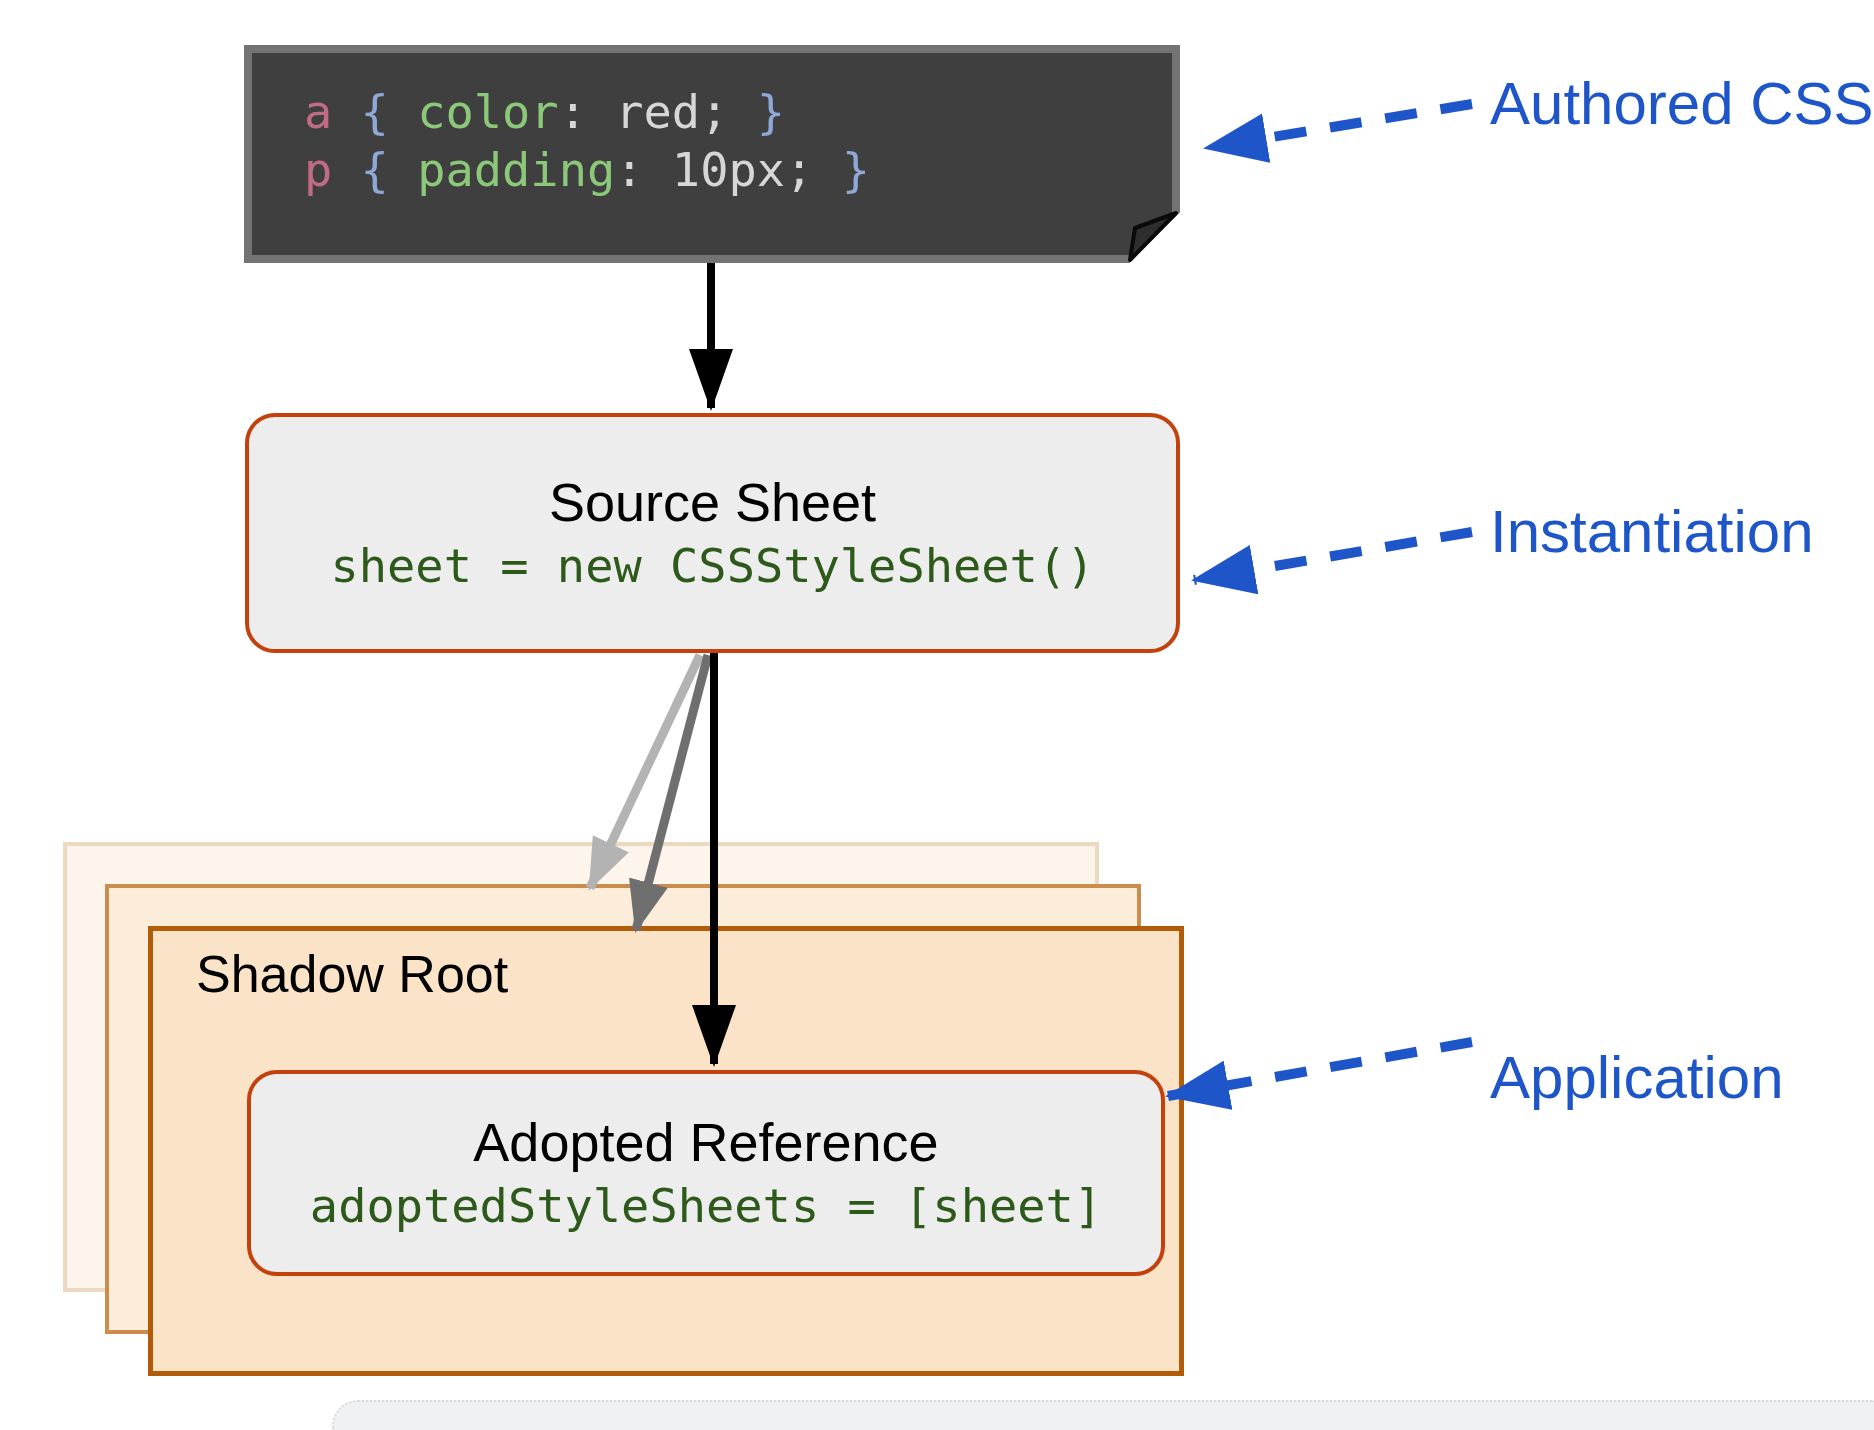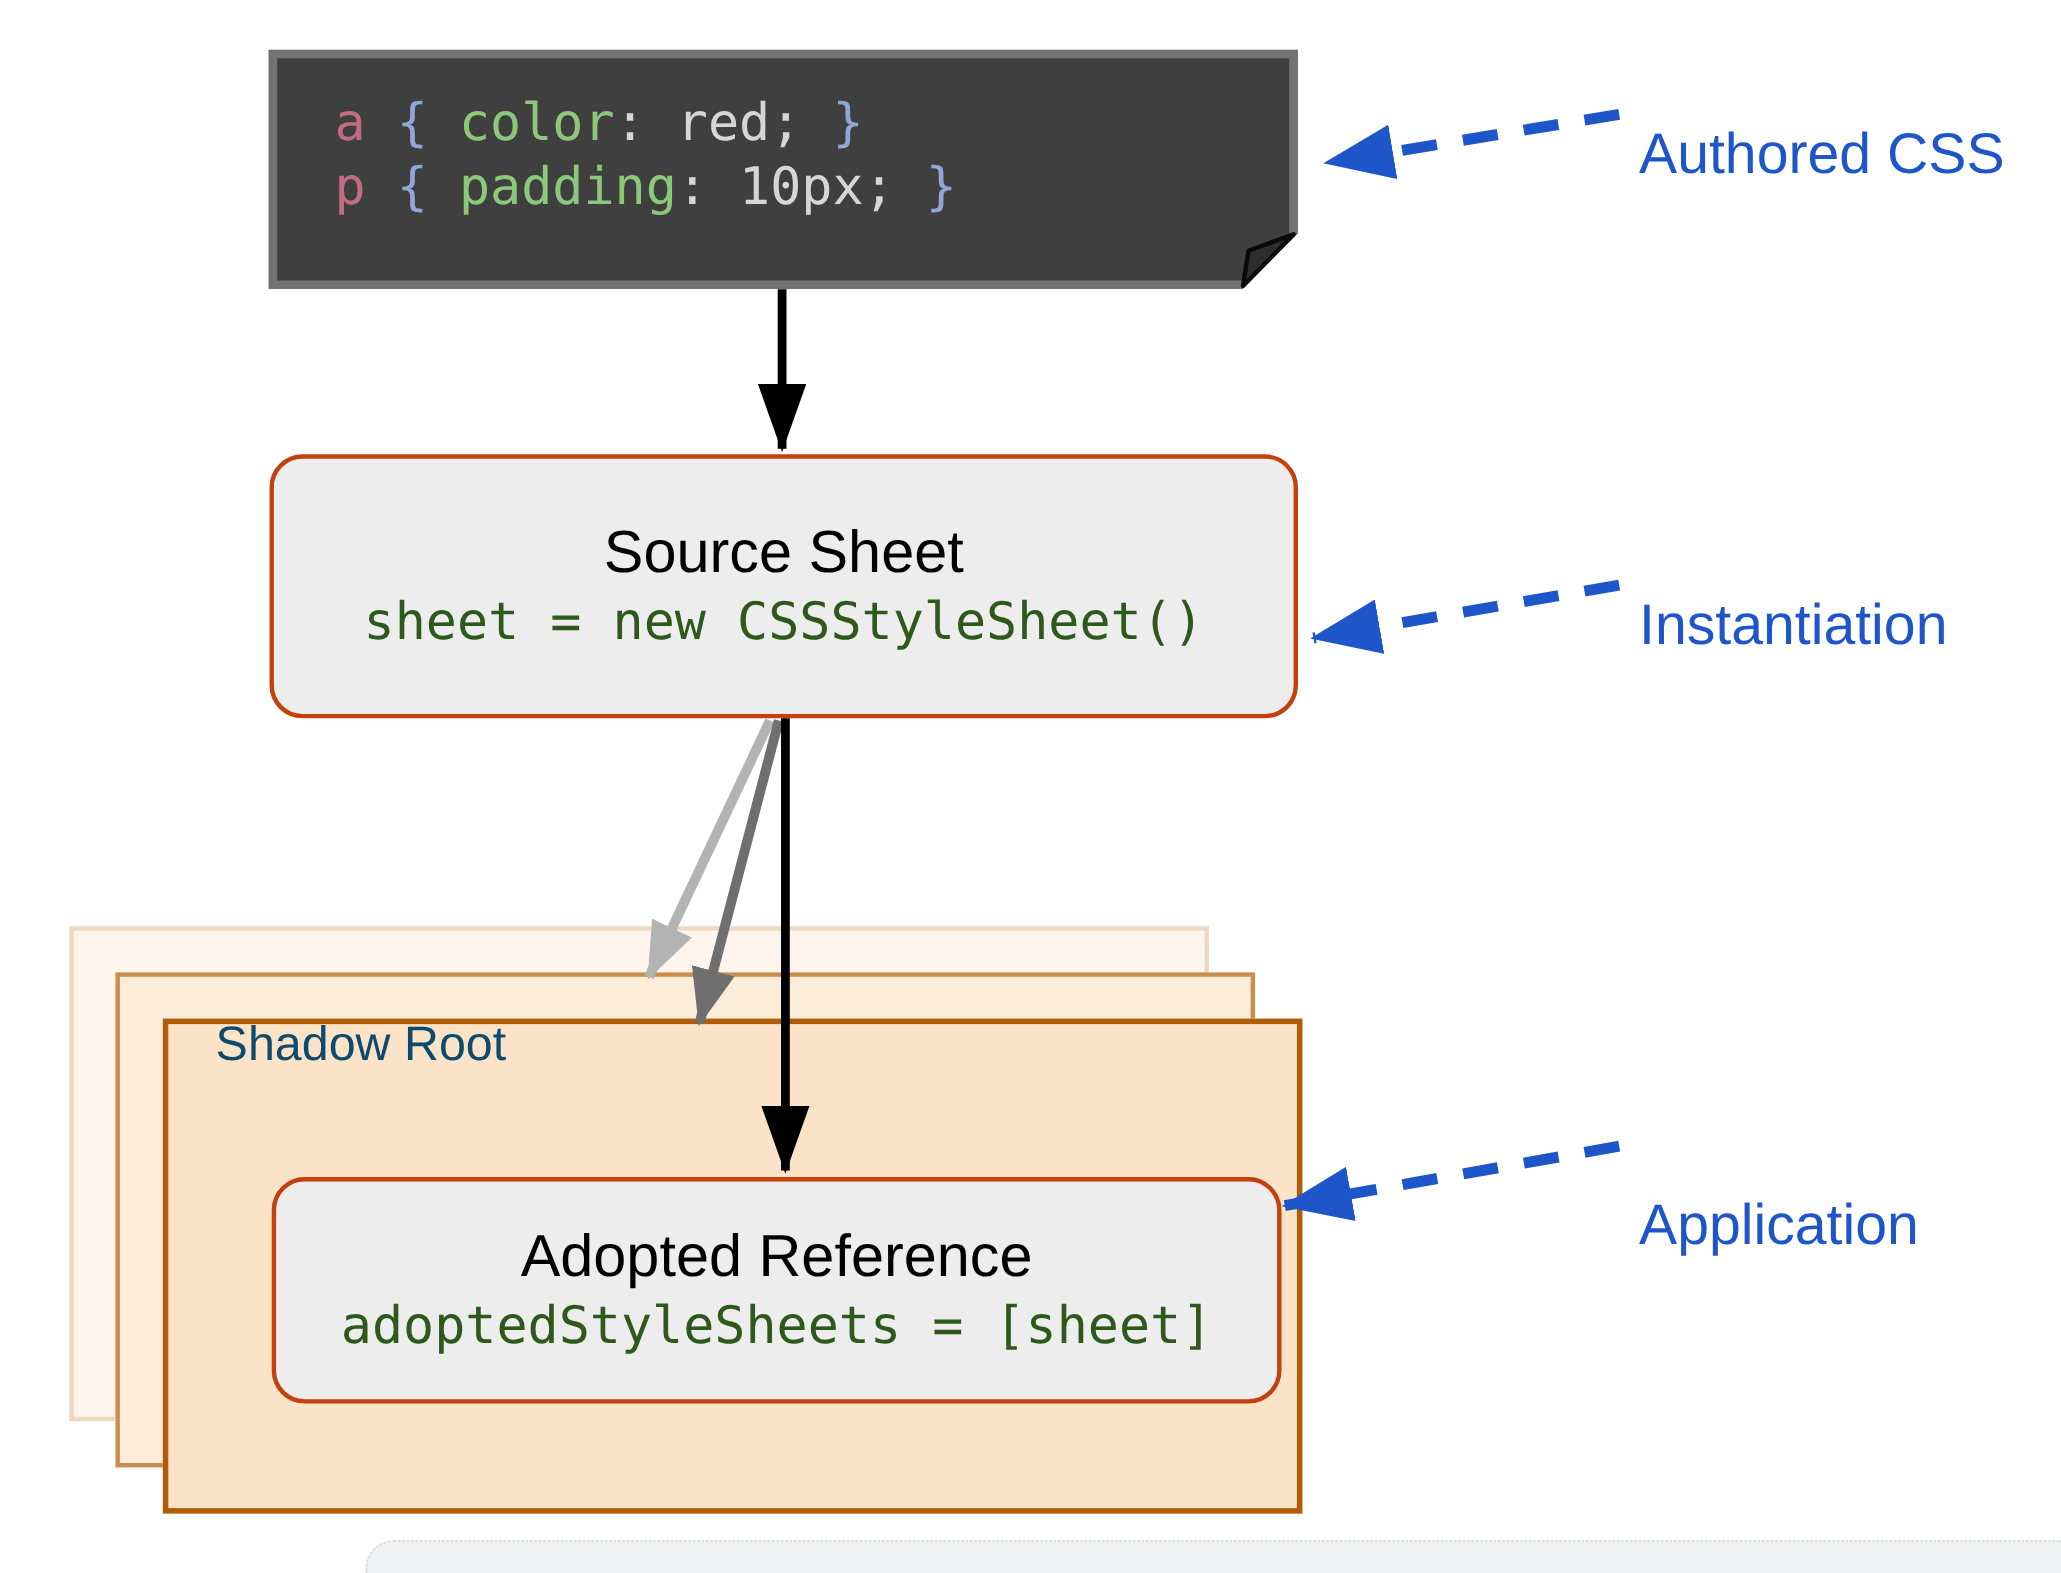--- a/index.html
+++ b/index.html
@@ -45,29 +45,28 @@
   }
   .layer-mid{
     left:105px;top:884px;width:1036px;height:450px;
     background:#fcedda;border:4px solid #c98e4e;
   }
   .layer-front{
     left:148px;top:926px;width:1036px;height:450px;
     background:#fae3c6;border:5px solid #b25c08;
   }
   .shadow-label{
-    position:absolute;left:196px;top:924px;
-    font-size:44px;color:#0c4a6e;line-height:52px;
+    position:absolute;left:196px;top:948px;
+    font-size:52px;color:#000000;line-height:52px;
   }
 
   
   .annot{
-    position:absolute;font-size:52px;line-height:56px;color:#1e56c9;
+    position:absolute;font-size:60px;line-height:56px;color:#1e56c9;
     white-space:nowrap;
-    margin-top:36px;
   }
   .annot-authored{left:1490px;top:76px;}
   .annot-instantiation{left:1490px;top:504px;}
   .annot-application{left:1490px;top:1050px;}
 
   
   .arrows{position:absolute;left:0;top:0;width:1874px;height:1430px;pointer-events:none;}
 
   
   .bottom-strip{

